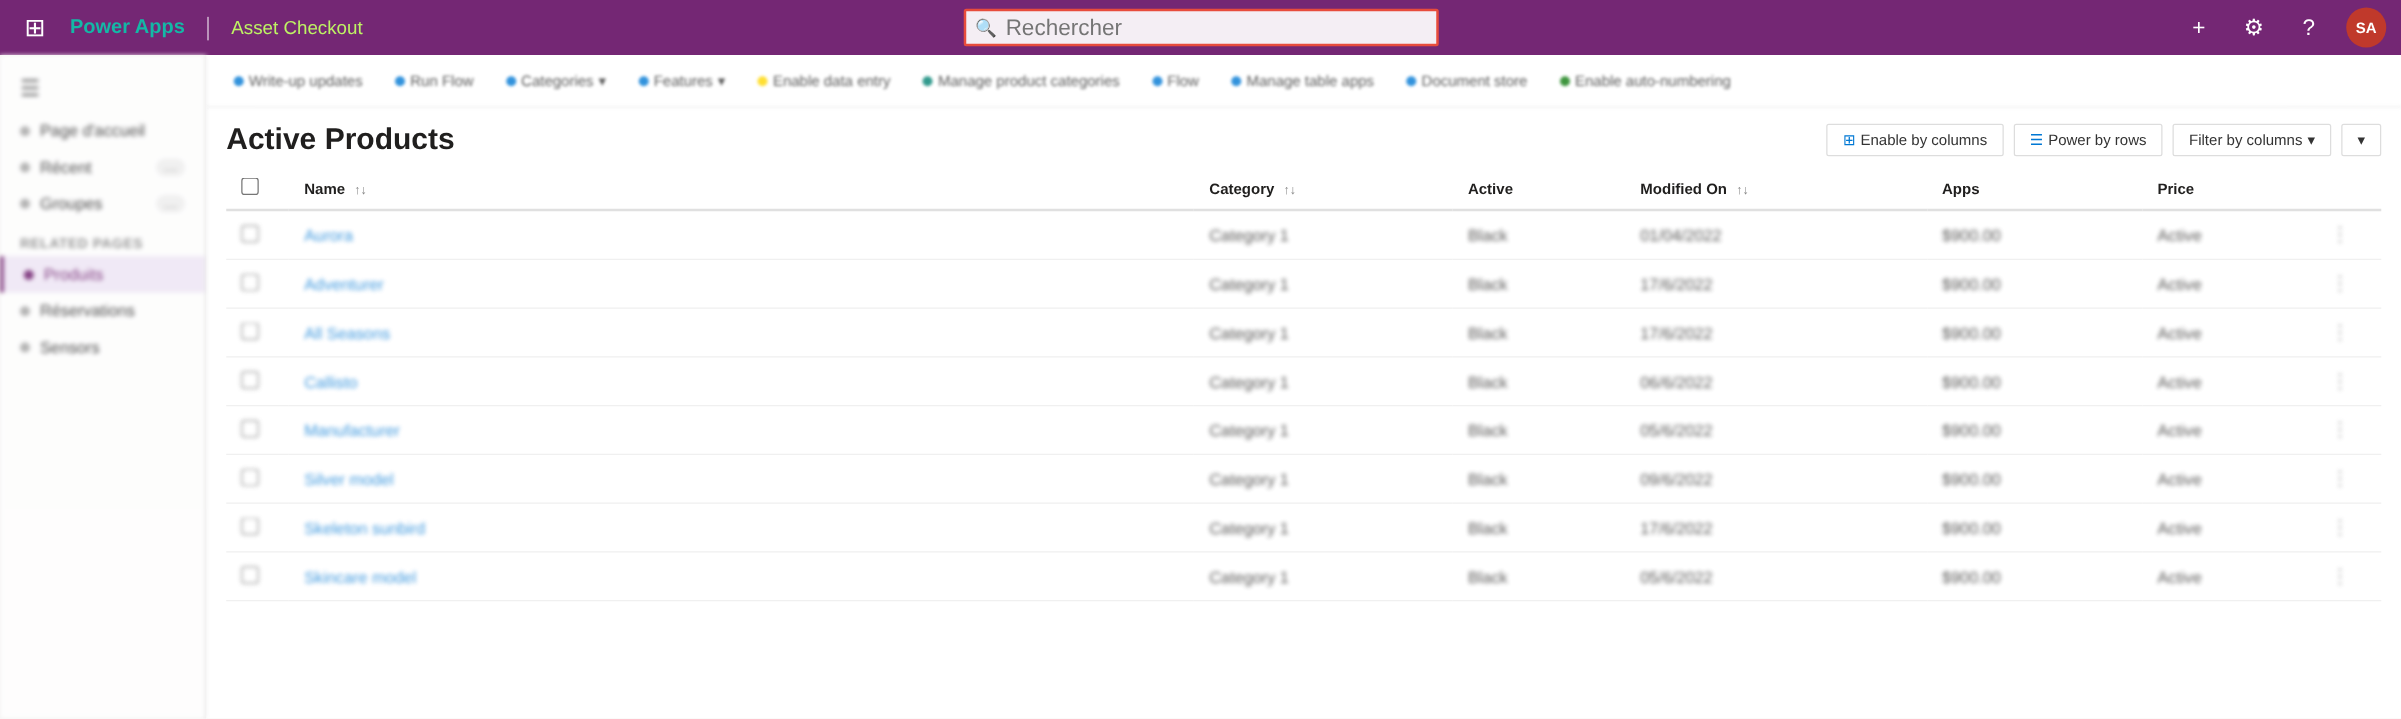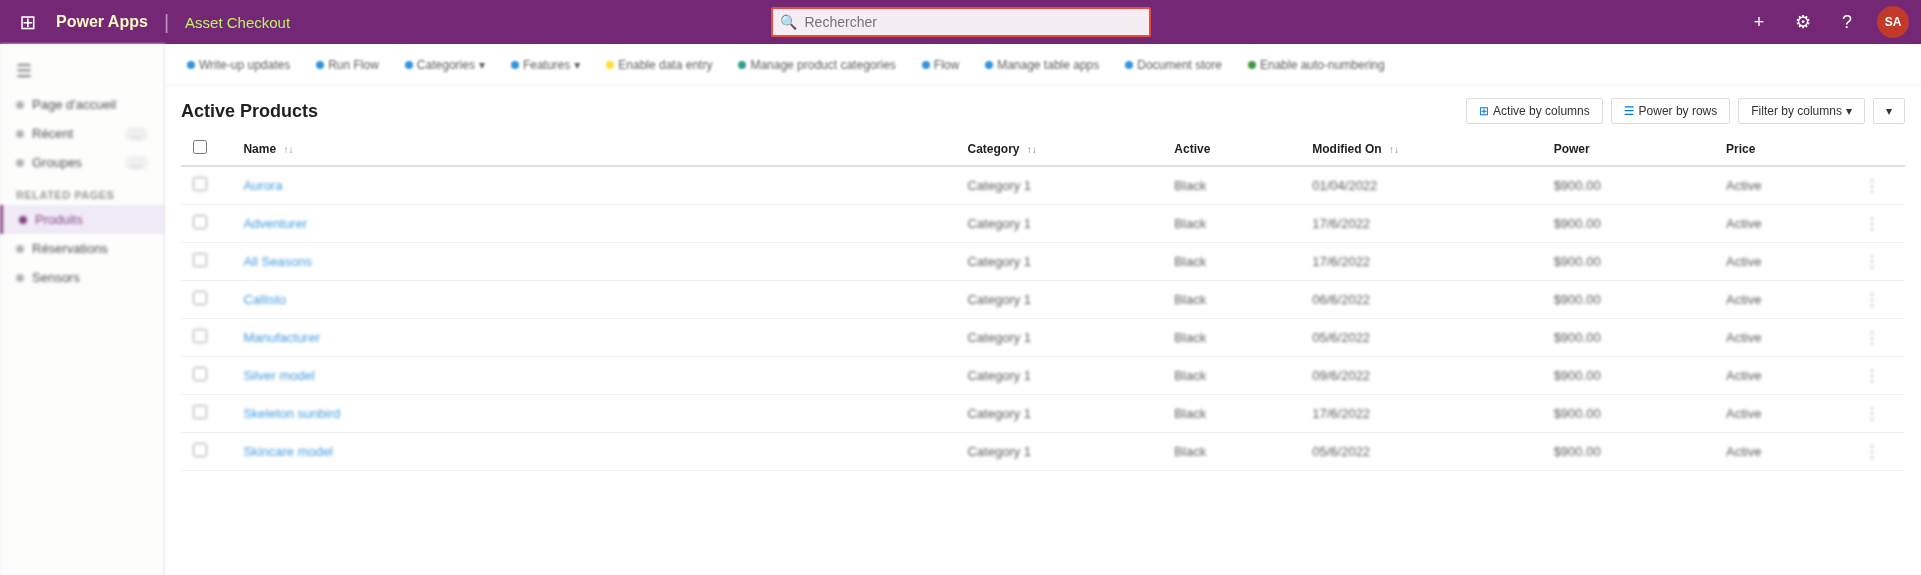--- a/index.html
+++ b/index.html
@@ -16,21 +16,21 @@
       position: relative;
     }
     .topbar-waffle {
       color: white;
       font-size: 20px;
       cursor: pointer;
       width: 32px;
       text-align: center;
     }
     .topbar-brand {
-      color: #fef9c3;
+      color: #14b8a6;
       font-size: 16px;
       font-weight: 600;
       white-space: nowrap;
     }
     .topbar-divider {
       color: rgba(255,255,255,0.5);
       font-size: 20px;
       margin: 0 4px;
     }
     .topbar-app-name {
@@ -44,21 +44,21 @@
       transform: translateX(-50%);
       width: 380px;
     }
     .topbar-search {
       width: 100%;
       height: 30px;
       border: 2px solid #e74c3c;
       border-radius: 2px;
       background: rgba(255,255,255,0.92);
       padding: 0 10px 0 32px;
-      font-size: 14px;
+      font-size: 18px;
       color: #555;
       outline: none;
     }
     .search-icon-wrap {
       position: absolute;
       left: 10px;
       top: 50%;
       transform: translateY(-50%);
       color: #888;
       font-size: 14px;
@@ -201,21 +201,21 @@
     }
 
     
     .page-title-row {
       display: flex;
       align-items: center;
       justify-content: space-between;
       padding: 12px 0 8px;
     }
     .page-title {
-      font-size: 18px;
+      font-size: 24px;
       font-weight: 600;
       color: #201f1e;
     }
     .page-title-actions {
       display: flex;
       align-items: center;
       gap: 8px;
     }
     .page-action-btn {
       display: flex;
@@ -396,21 +396,21 @@
       </button>
     </div>
 
     <div class="table-area">
 
       <div class="page-title-row">
         <h1 class="page-title">Active Products</h1>
         <div class="page-title-actions">
           <button class="page-action-btn">
             <span class="btn-icon">⊞</span>
-            <span>Active by columns</span>
+            <span>Enable by columns</span>
           </button>
           <button class="page-action-btn">
             <span class="btn-icon">☰</span>
             <span>Power by rows</span>
           </button>
           <button class="page-action-btn">
             <span>Filter by columns</span>
             <span>▾</span>
           </button>
           <button class="page-action-btn">
@@ -428,21 +428,21 @@
             <th class="col-name">
               Name <span class="sort-icon">↑↓</span>
             </th>
             <th class="col-category">
               Category <span class="sort-icon">↑↓</span>
             </th>
             <th class="col-color">Active</th>
             <th class="col-modified">
               Modified On <span class="sort-icon">↑↓</span>
             </th>
-            <th class="col-price">Power</th>
+            <th class="col-price">Apps</th>
             <th class="col-status">Price</th>
             <th class="col-actions"></th>
           </tr>
         </thead>
         <tbody id="table-body">
 
         <tr>
     <td class="col-checkbox">
       <input type="checkbox" class="row-checkbox" style="">
     </td>

